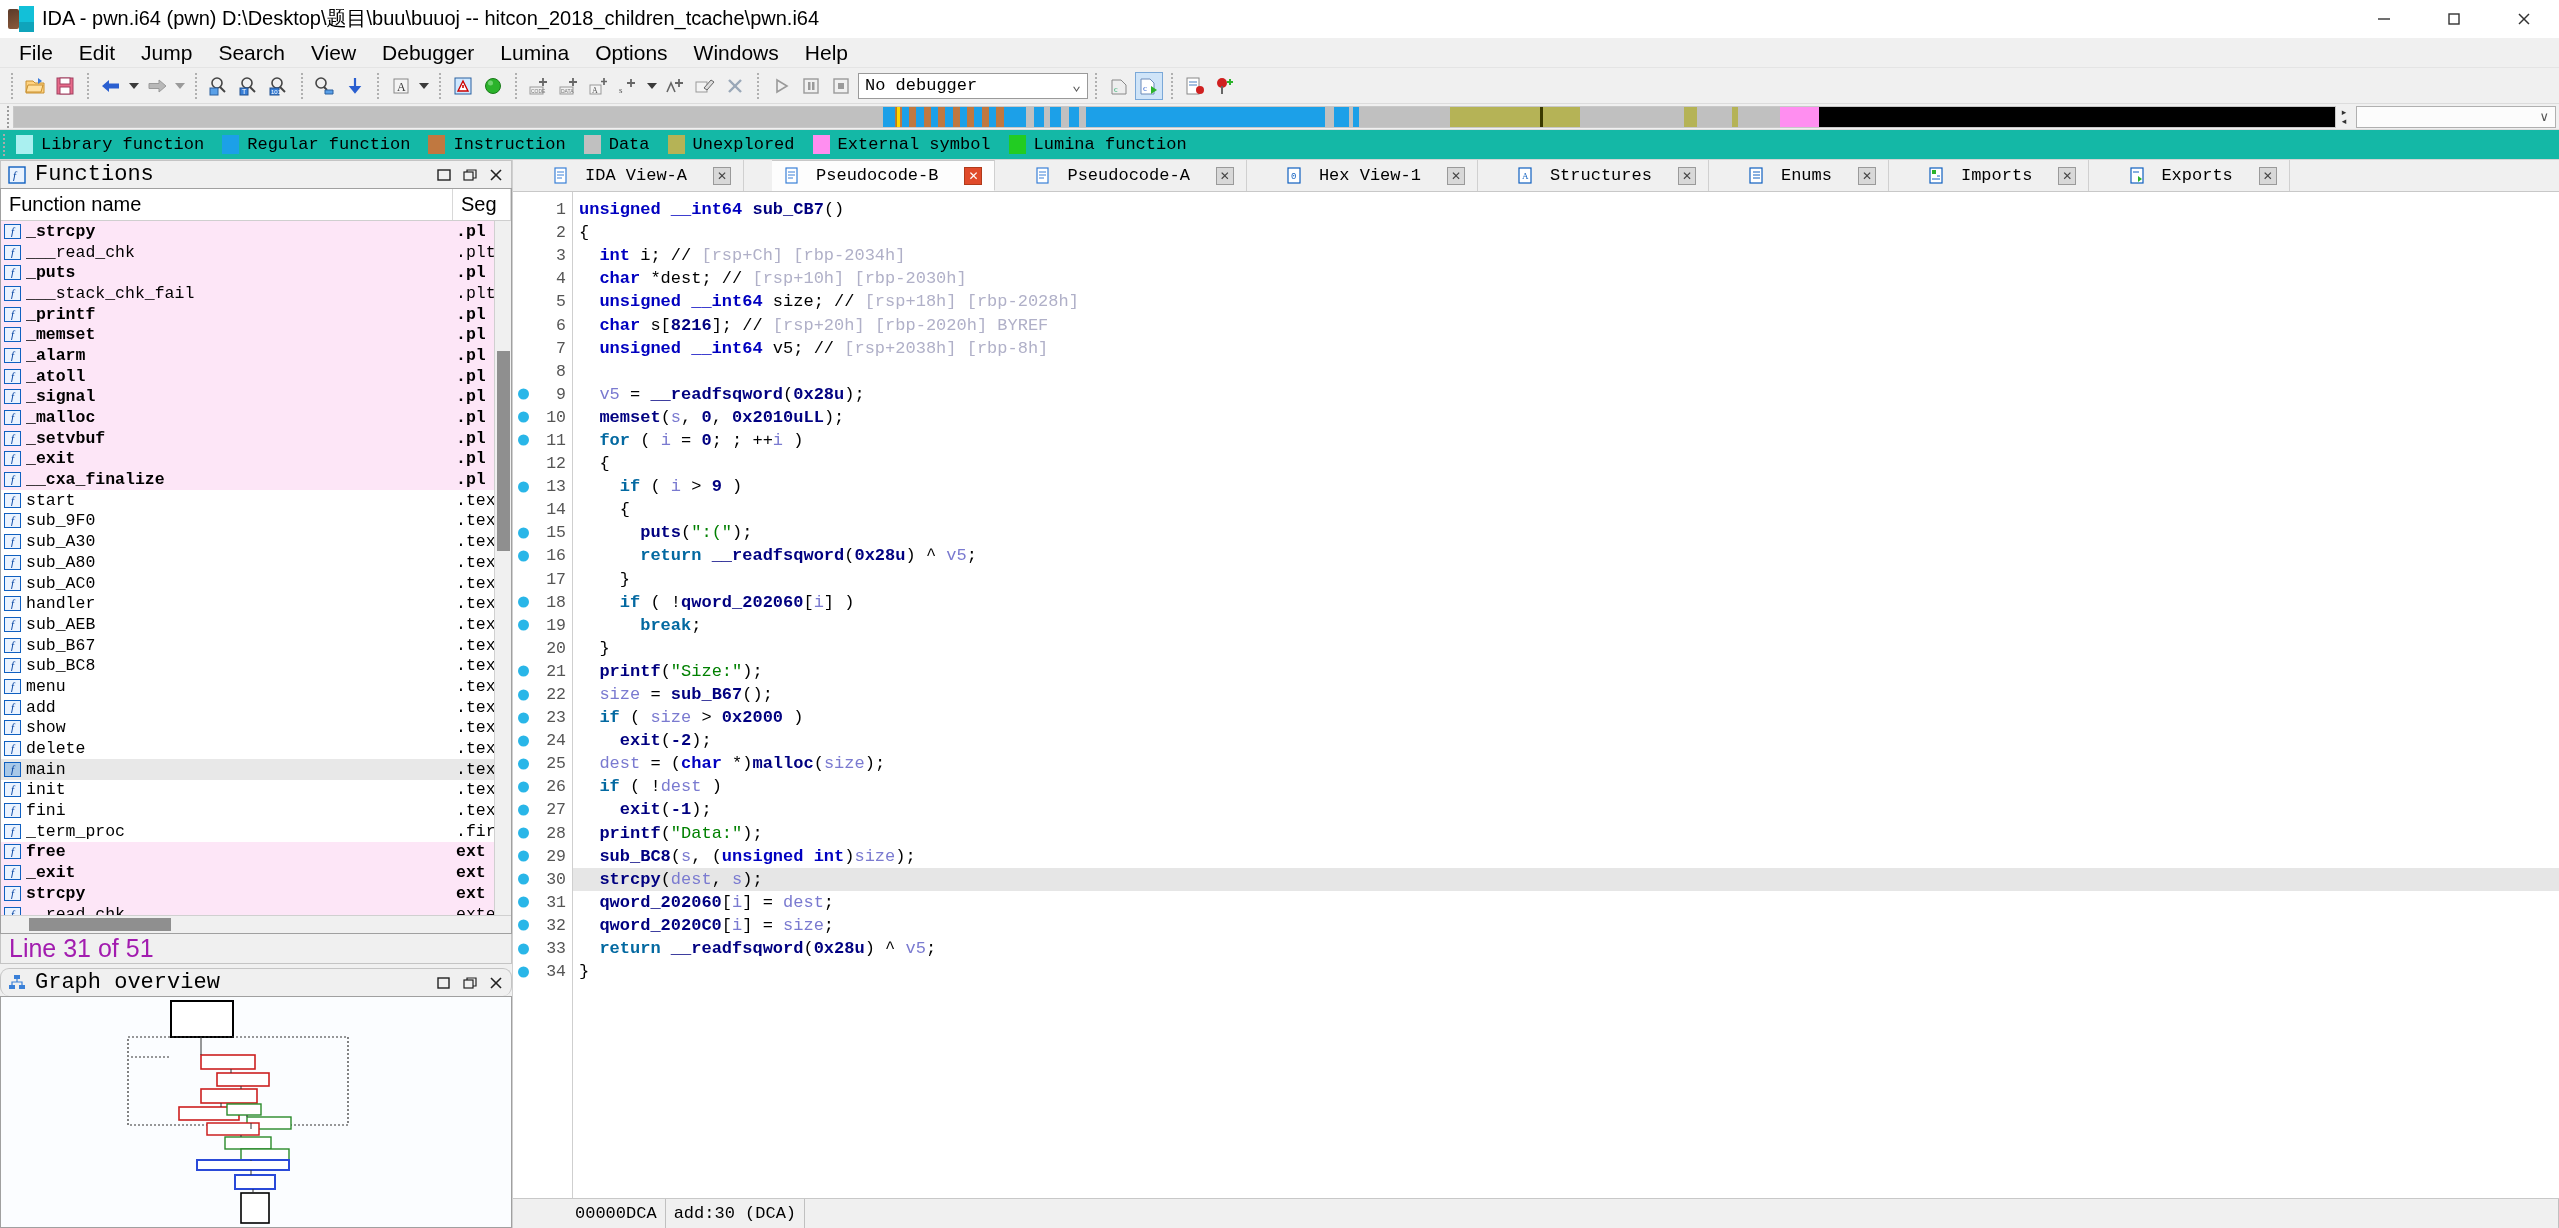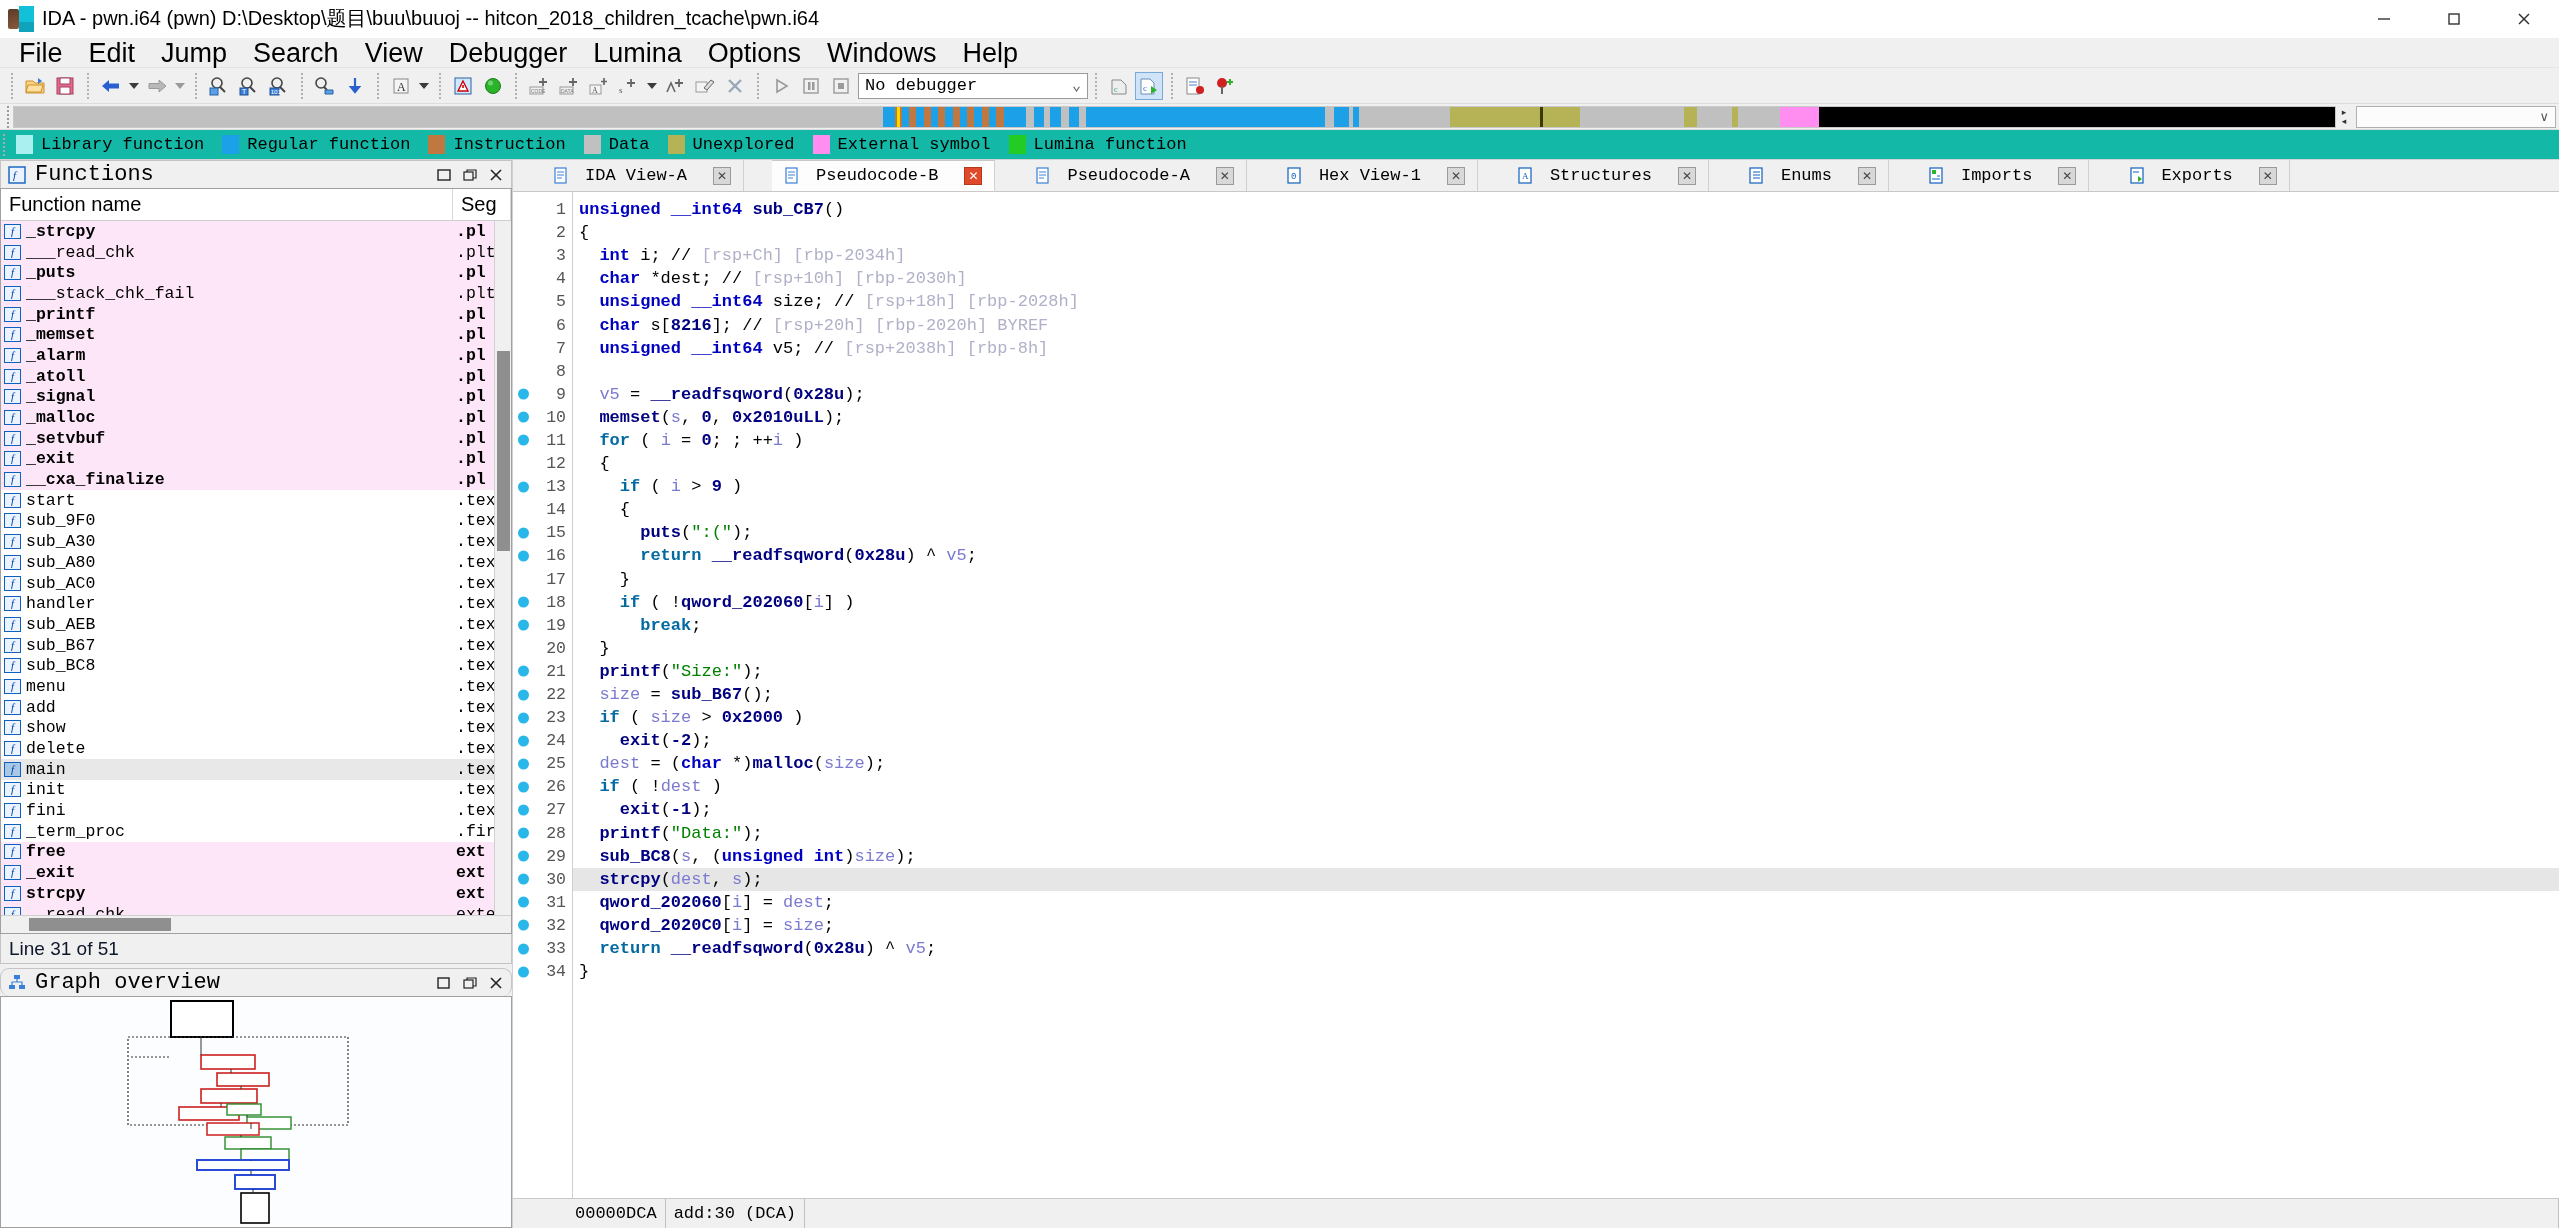--- a/index.html
+++ b/index.html
@@ -69,21 +69,21 @@
     height: 30px;
     flex: 0 0 30px;
     background: #f0f0f0;
     display: flex;
     align-items: center;
     padding-left: 6px;
     border-bottom: 1px solid #e4e4e4;
   }
   .menu-item {
     padding: 3px 13px;
-    font-size: 27px;
+    font-size: 21px;
     color: #000;
     line-height: 24px;
     white-space: nowrap;
   }
 
   
   .toolbar {
     height: 36px;
     flex: 0 0 36px;
     background: #f0f0f0;
@@ -330,22 +330,22 @@
     background:#8f8f8f;
   }
 
   .statusline {
     height: 30px; flex:0 0 30px;
     border:1px solid #c4c4c4;
     border-top:none;
     background:#f0f0f0;
     display:flex; align-items:center;
     padding-left:8px;
-    font-size:19px;
-    color:#0f172a;
+    font-size:25px;
+    color:#a21caf;
   }
 
   .graph-body {
     height: 232px;
     flex: 0 0 232px;
     border:1px solid #a0a0a0;
     background:#fbfdff;
     position:relative;
     overflow:hidden;
   }

